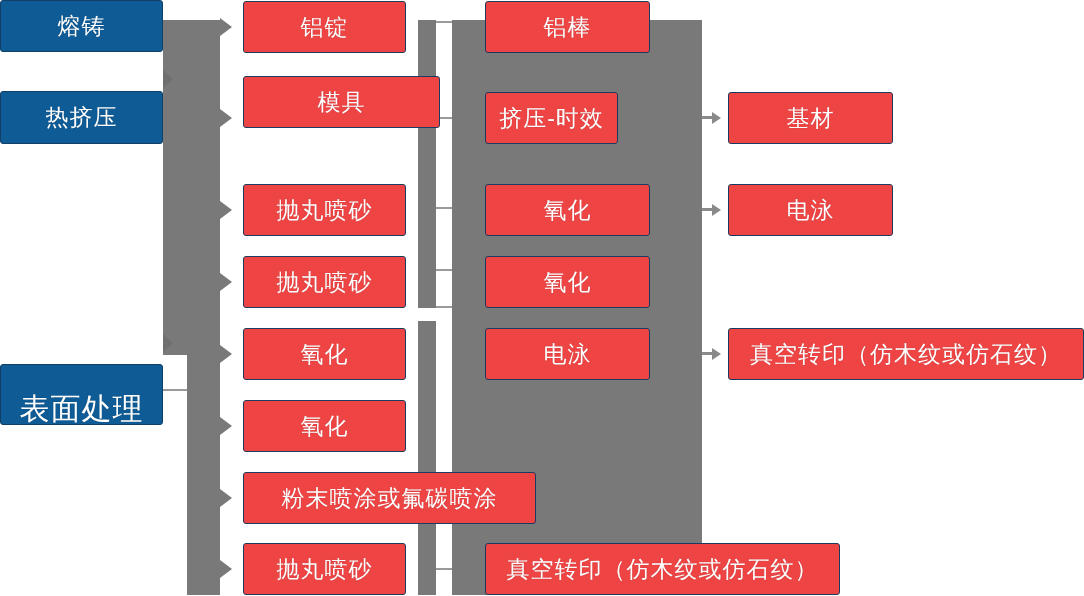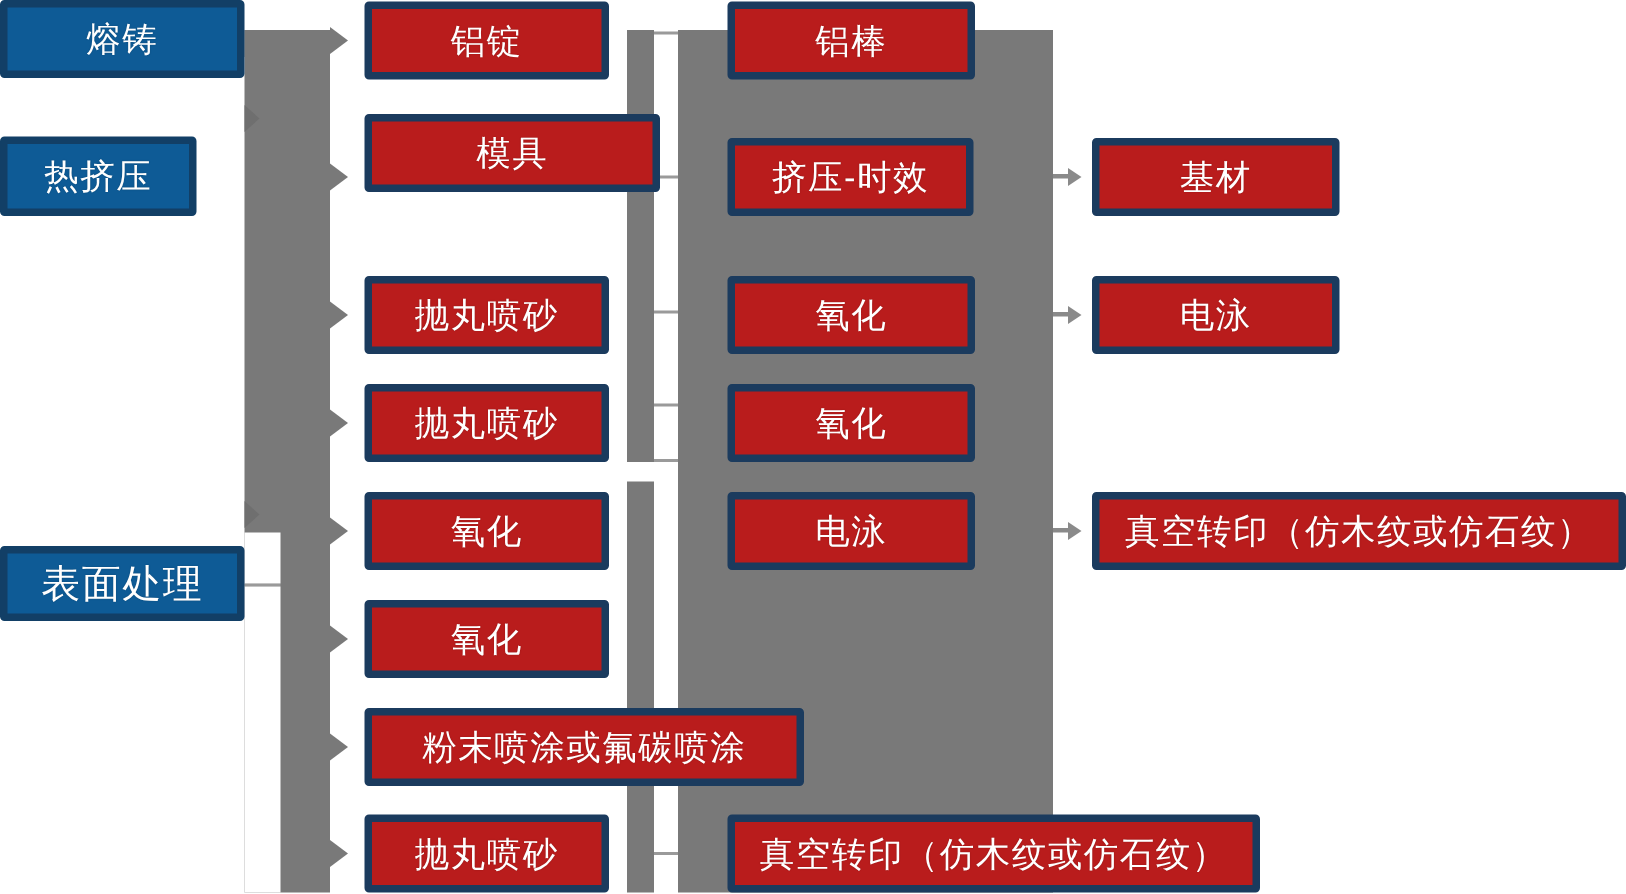--- a/index.html
+++ b/index.html
@@ -51,32 +51,32 @@
   }
 
   
   .node {
     position: absolute;
     box-sizing: border-box;
     display: flex;
     align-items: center;
     justify-content: center;
     color: #ffffff;
-    border: 5px solid #84cc16;
+    border: 1px solid #84cc16;
     border-radius: 3px;
     letter-spacing: 1px;
     white-space: nowrap;
     text-shadow: 0 0 1px rgba(0,0,0,.25);
   }
   .node.dark {
     background: #0E5B96;
     border-color: #123f66;
   }
   .node.light {
-    background: #b91c1c;
+    background: #ef4444;
     border-color: #1b3b5e;
   }
   .node::after {
     
     content: "";
     position: absolute;
     left: 4px;
     right: -4px;
     top: -4px;
     height: 4px;
@@ -132,24 +132,24 @@
   <div class="small-stem" style="left:702px; top:208px; width:10px;"></div>
   <div class="small-arrow" style="left:712px; top:204px;"></div>
 
   <div class="small-stem" style="left:702px; top:352px; width:10px;"></div>
   <div class="small-arrow" style="left:712px; top:348px;"></div>
 
   <div id="nodes-layer">
       <div class="node dark" style="left: 0px; top: 0px; width: 163px; height: 52px; font-size: 23px;">
         <span>熔铸</span>
       </div>
-      <div class="node dark" style="left: 0px; top: 91px; width: 131px; height: 53px; font-size: 23px;">
+      <div class="node dark" style="left: 0px; top: 91px; width: 163px; height: 53px; font-size: 23px;">
         <span>热挤压</span>
       </div>
-      <div class="node dark" style="left: 0px; top: 364px; width: 163px; height: 50px; font-size: 26px;">
+      <div class="node dark" style="left: 0px; top: 364px; width: 163px; height: 61px; font-size: 30px; align-items: flex-end;">
         <span>表面处理</span>
       </div>
       <div class="node light" style="left: 243px; top: 1px; width: 163px; height: 52px; font-size: 23px;">
         <span>铝锭</span>
       </div>
       <div class="node light" style="left: 243px; top: 76px; width: 197px; height: 52px; font-size: 23px;">
         <span>模具</span>
       </div>
       <div class="node light" style="left: 243px; top: 184px; width: 163px; height: 52px; font-size: 23px;">
         <span>抛丸喷砂</span>
@@ -165,21 +165,21 @@
       </div>
       <div class="node light" style="left: 243px; top: 472px; width: 293px; height: 52px; font-size: 23px;">
         <span>粉末喷涂或氟碳喷涂</span>
       </div>
       <div class="node light" style="left: 243px; top: 543px; width: 163px; height: 52px; font-size: 23px;">
         <span>抛丸喷砂</span>
       </div>
       <div class="node light" style="left: 485px; top: 1px; width: 165px; height: 52px; font-size: 23px;">
         <span>铝棒</span>
       </div>
-      <div class="node light" style="left: 485px; top: 92px; width: 164px; height: 52px; font-size: 23px;">
+      <div class="node light" style="left: 485px; top: 92px; width: 133px; height: 52px; font-size: 23px;">
         <span>挤压-时效</span>
       </div>
       <div class="node light" style="left: 485px; top: 184px; width: 165px; height: 52px; font-size: 23px;">
         <span>氧化</span>
       </div>
       <div class="node light" style="left: 485px; top: 256px; width: 165px; height: 52px; font-size: 23px;">
         <span>氧化</span>
       </div>
       <div class="node light" style="left: 485px; top: 328px; width: 165px; height: 52px; font-size: 23px;">
         <span>电泳</span>

